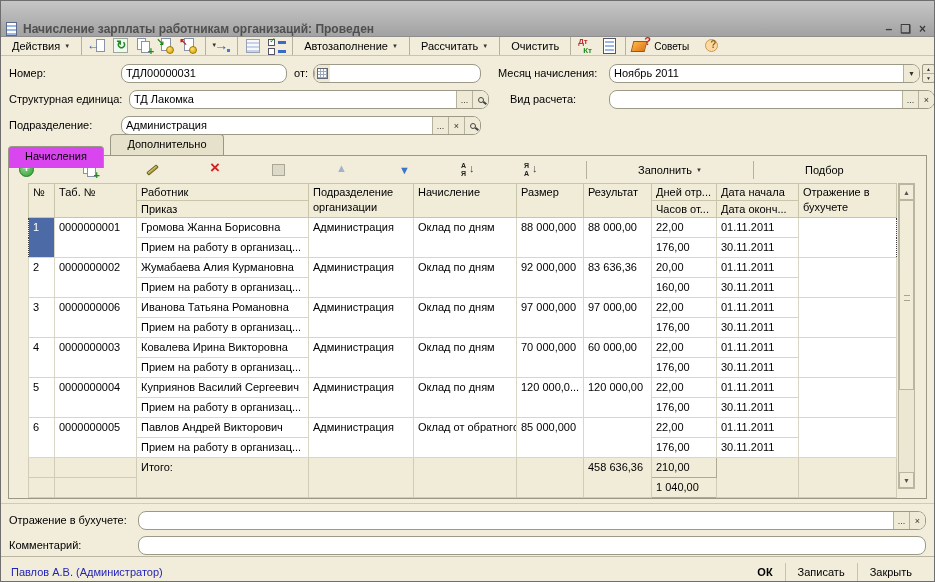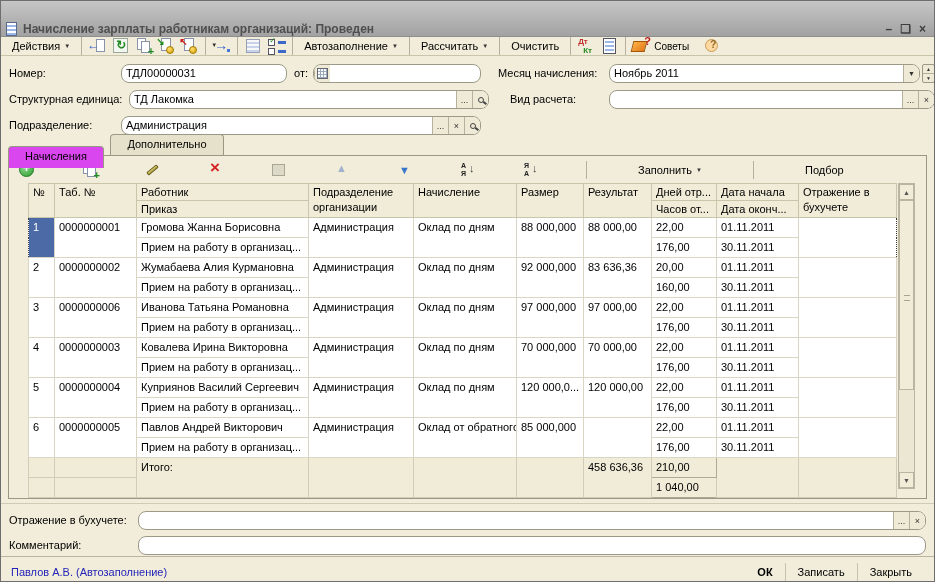--- a/index.html
+++ b/index.html
@@ -388,21 +388,21 @@
               <td class="num">176,00</td>
               <td class="c-date">30.11.2011</td>
             </tr>
             <tr>
               <td class="c-num" rowspan="2">4</td>
               <td class="c-tab" rowspan="2">0000000003</td>
               <td class="c-worker">Ковалева Ирина Викторовна</td>
               <td class="c-dept" rowspan="2">Администрация</td>
               <td class="c-accr" rowspan="2">Оклад по дням</td>
               <td class="num" rowspan="2">70 000,000</td>
-              <td class="num" rowspan="2">70 000,00</td>
+              <td class="num" rowspan="2">60 000,00</td>
               <td class="num">22,00</td>
               <td class="c-date">01.11.2011</td>
               <td class="c-refl" rowspan="2"></td>
             </tr>
             <tr>
               <td class="c-order">Прием на работу в организац...</td>
               <td class="num">176,00</td>
               <td class="c-date">30.11.2011</td>
             </tr>
             <tr>
@@ -477,21 +477,21 @@
       <span class="fbtn">...</span>
       <span class="fbtn">×</span>
     </div>
     <div class="f-label" style="left:8px;top:32px">Комментарий:</div>
     <div class="field" style="left:137px;top:32px;right:8px">
       <span class="fval"></span>
     </div>
   </div>
 
   <div class="footer">
-    <span class="user">Павлов А.В. (Автозаполнение)</span>
+    <span class="user">Павлов А.В. (Администратор)</span>
     <span class="fbtns">
       <span class="fbtnx first">ОК</span>
       <span class="fbtnx">Записать</span>
       <span class="fbtnx">Закрыть</span>
     </span>
   </div>
 
 </div>
 
 </body></html>

